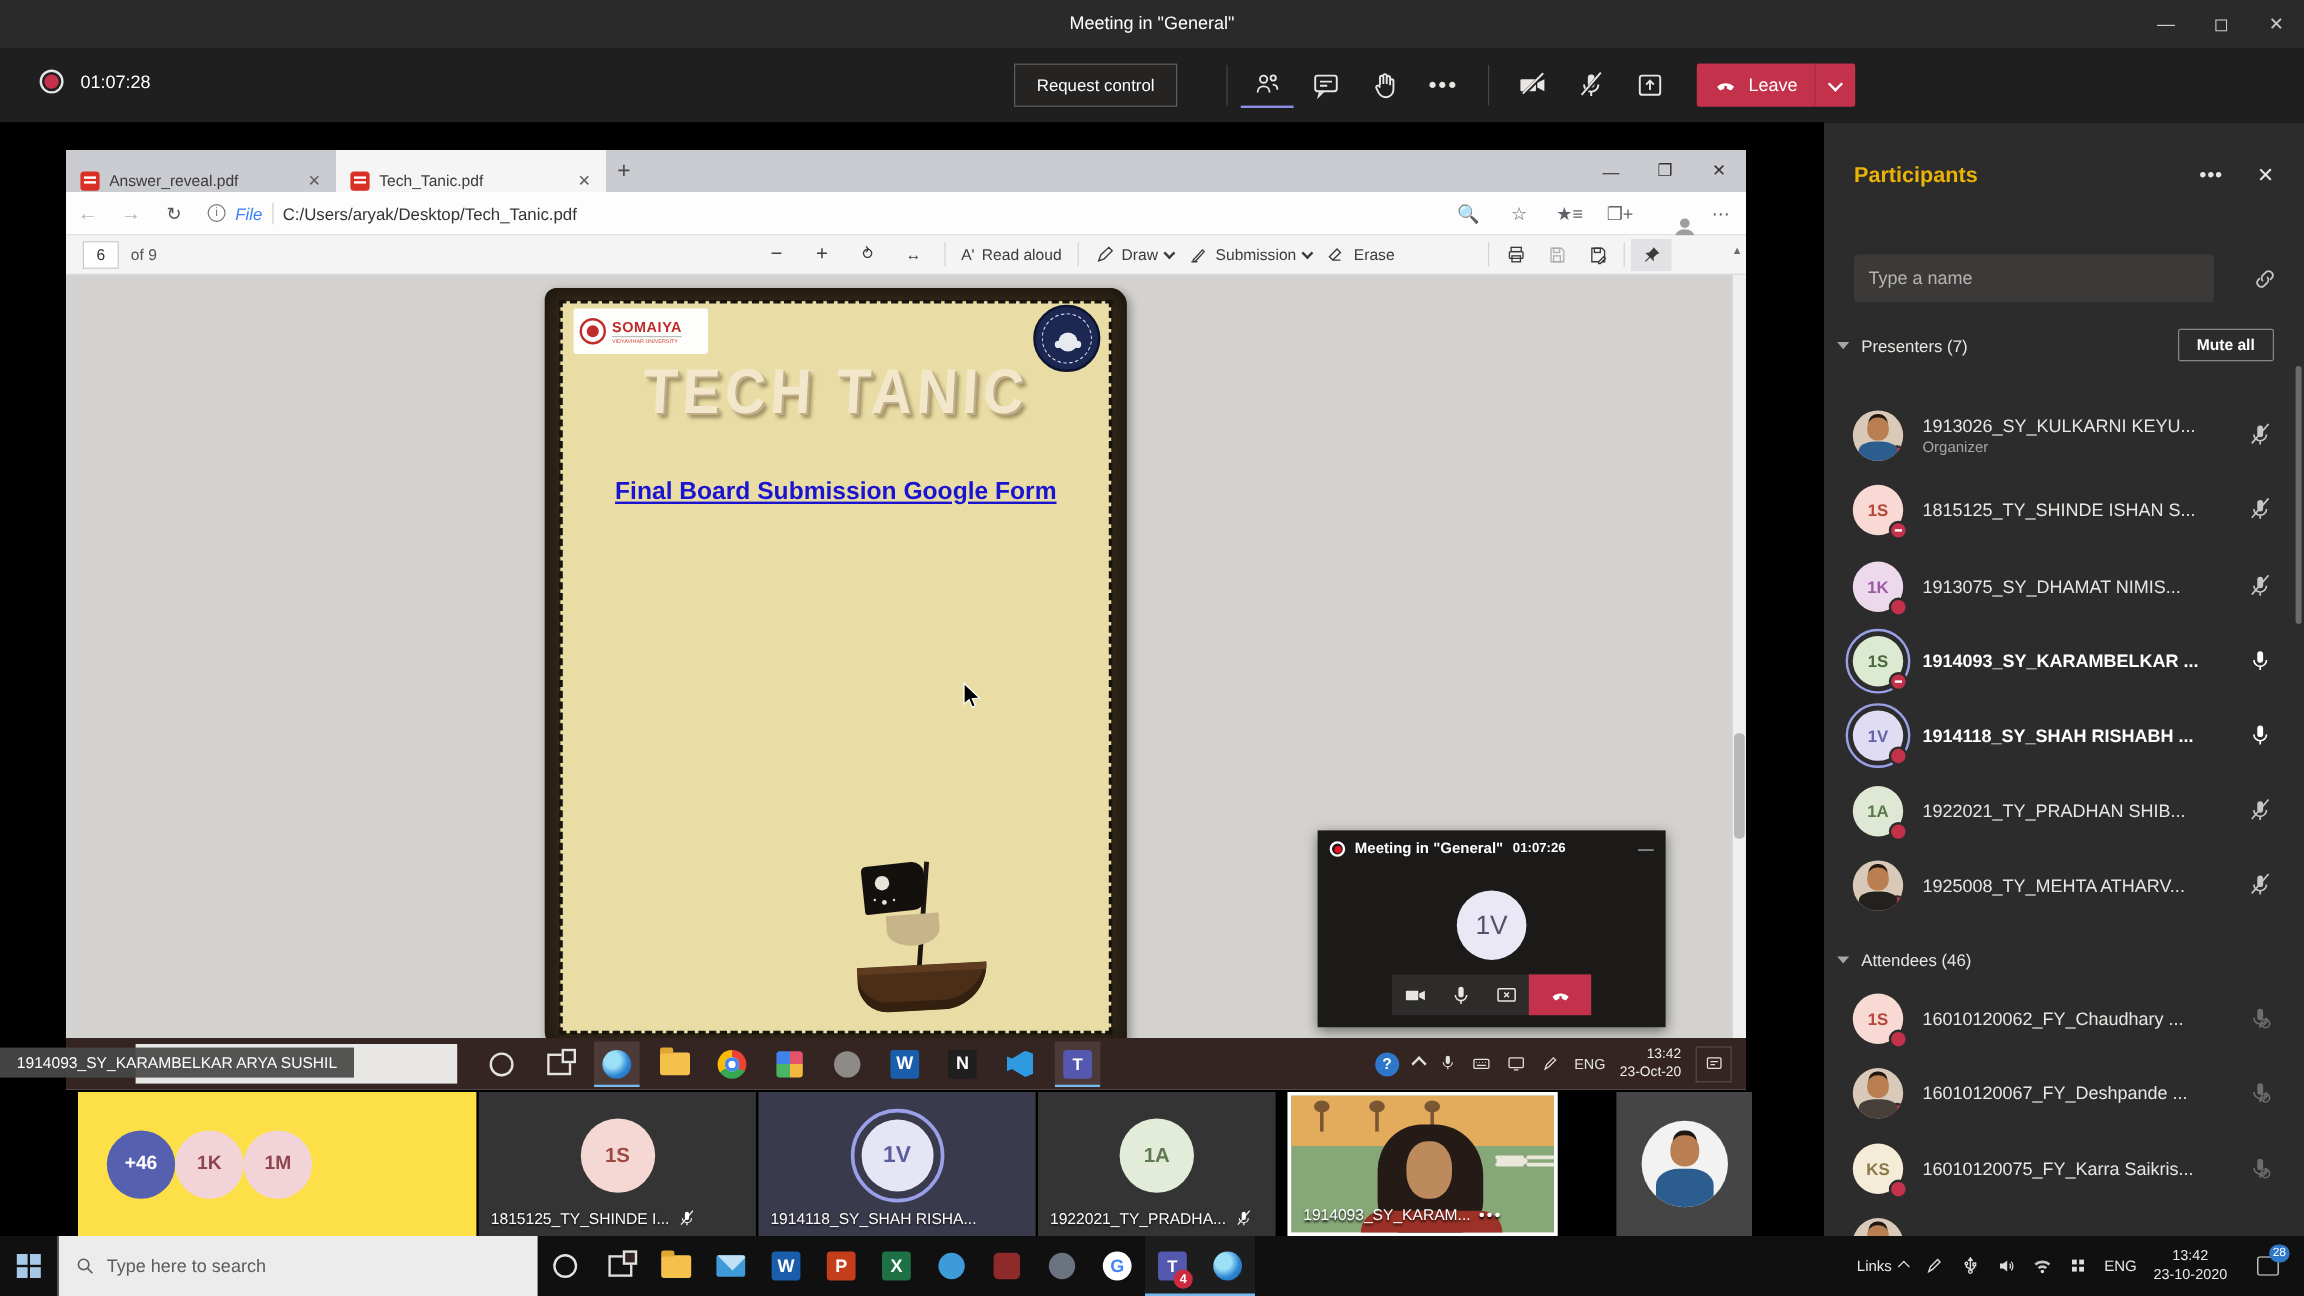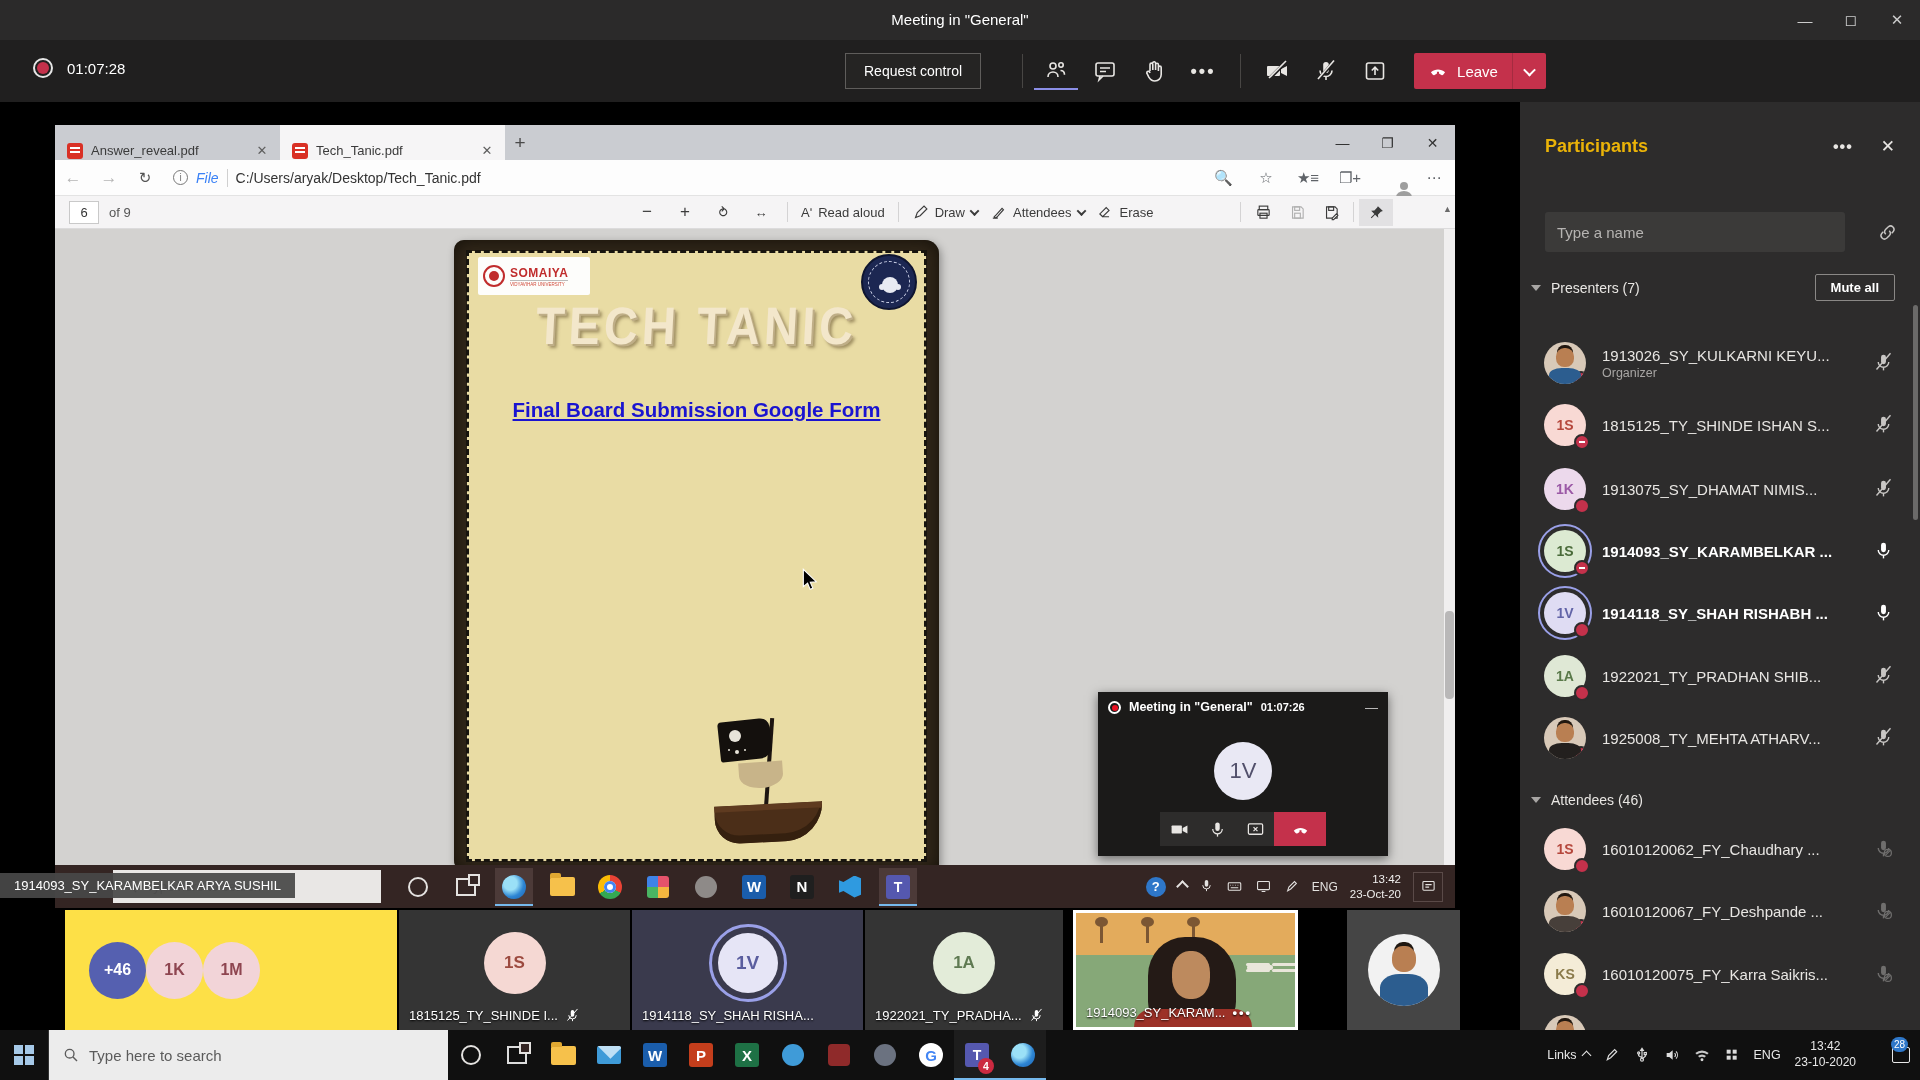--- a/index.html
+++ b/index.html
@@ -284,21 +284,21 @@
   .mail-ic { width:24px; height:18px; background:#3f9bd8; border-radius:2px; position:relative; overflow:hidden; }
   .mail-ic::after { content:""; position:absolute; left:2px; top:-8px; width:20px; height:16px;
     background:#bfe0f5; transform:rotate(45deg); }
   .tb-right { margin-left:auto; display:flex; align-items:center; gap:14px; padding-right:10px;
     color:#e8e8e8; font-size:12.5px; }
   .links-caret { width:7px; height:7px; border-right:1.5px solid #e8e8e8; border-bottom:1.5px solid #e8e8e8;
     transform:rotate(-135deg); display:inline-block; margin-left:6px; }
   .tb-ic { color:#dcdcdc; display:flex; align-items:center; }
   .tb-ic svg { width:16px; height:16px; }
   .tclock { text-align:center; font-size:12px; line-height:1.3; }
-  .notif { position:relative; width:40px; height:50px; display:flex; align-items:center; justify-content:flex-end; }
+  .notif { position:relative; width:40px; height:50px; display:flex; align-items:center; justify-content:center; }
   .notif .nicon { width:18px; height:16px; border:1.6px solid #e8e8e8; border-radius:2px; position:relative; }
   .notif .ncount { position:absolute; right:2px; top:7px; min-width:17px; height:15px; background:#2e77c9;
     border-radius:8px; color:#fff; font-size:10px; display:flex; align-items:center; justify-content:center; padding:0 3px; }
 
   
   .cursor { position:absolute; left:800px; top:568px; z-index:60; }
 </style>
 </head>
 <body>
 
@@ -441,21 +441,21 @@
             <svg viewBox="0 0 24 24" fill="none" stroke="currentColor" stroke-width="1.6">
                 <path d="M5 19l2.5-7L17 3l4 4-9.5 9.5L5 19z"></path>
               </svg>
             <span>Draw</span>
             <span class="chev" style="width:7px;height:7px"></span>
           </div>
           <div class="pt">
             <svg viewBox="0 0 24 24" fill="none" stroke="currentColor" stroke-width="1.6">
                 <path d="M4 20h7M9 15l-3 3 2 2 3-3 8-9-2-2-8 9z"></path>
               </svg>
-            <span>Attendees</span>
+            <span>Submission</span>
             <span class="chev" style="width:7px;height:7px"></span>
           </div>
           <div class="pt">
             <svg viewBox="0 0 24 24" fill="none" stroke="currentColor" stroke-width="1.6">
                 <path d="M8 18l-4-4L13 5l4 4-9 9zM8 18h9"></path>
               </svg>
             <span>Erase</span>
           </div>
         </div>
         <div class="pdfright">

